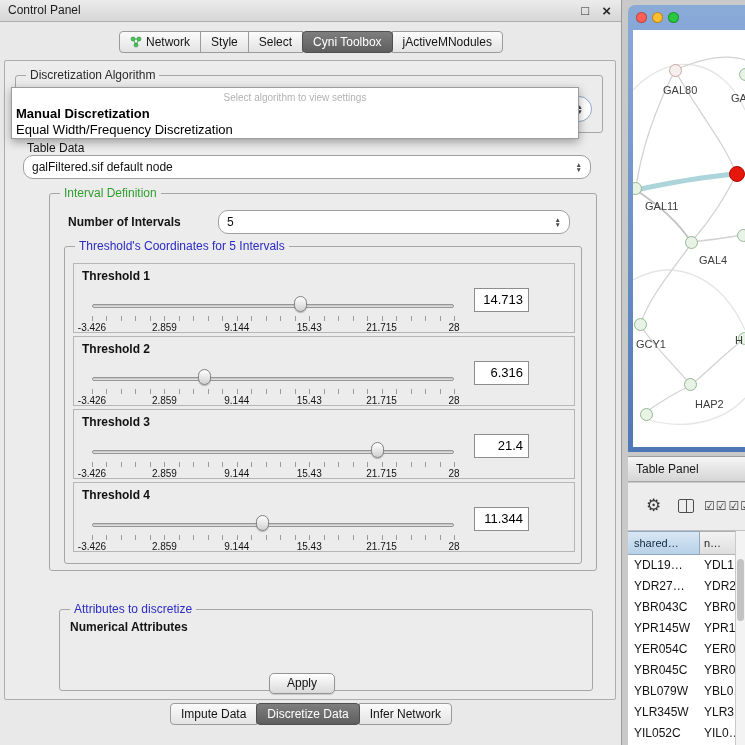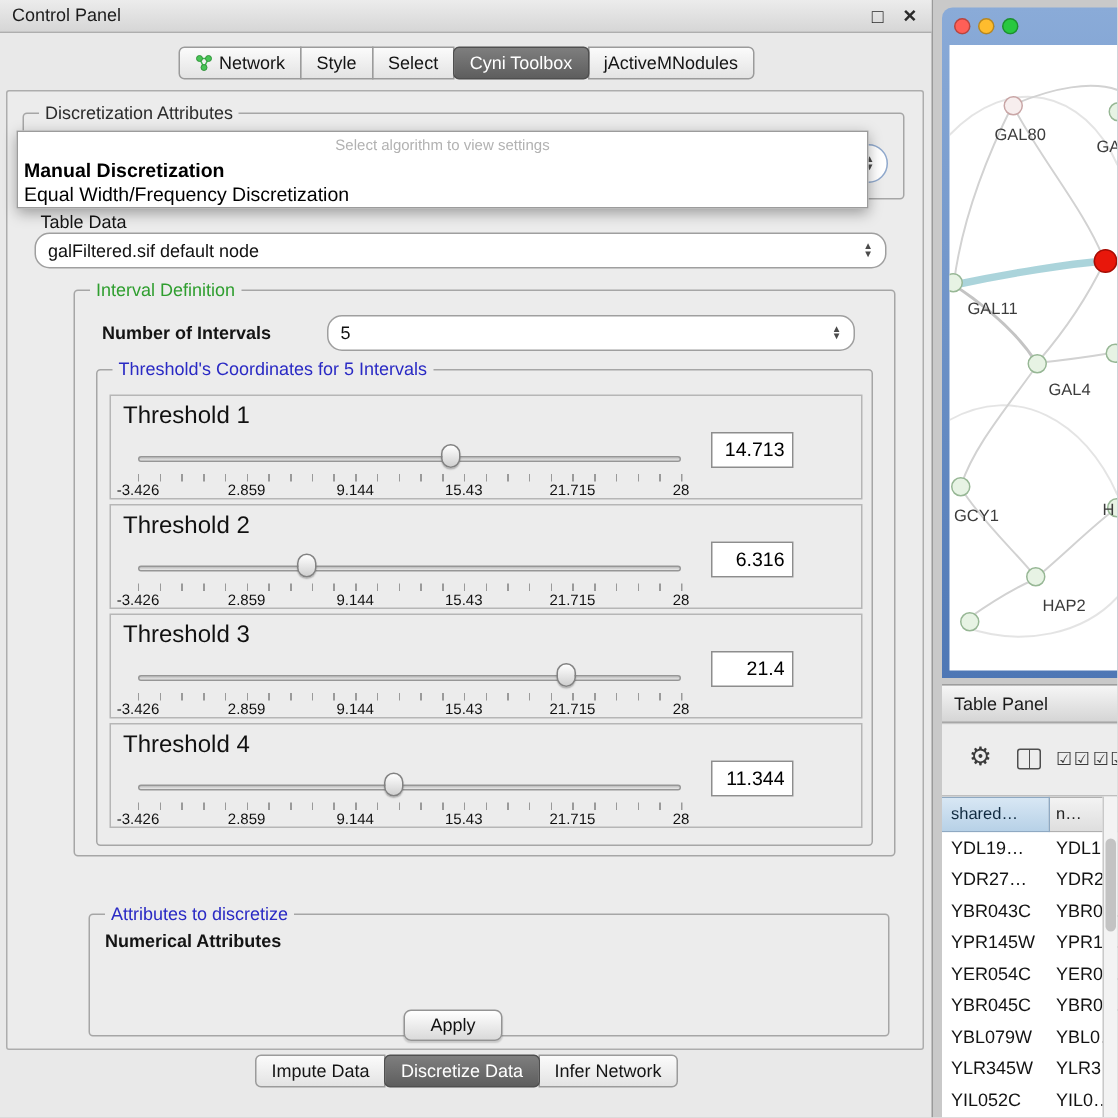--- a/index.html
+++ b/index.html
@@ -45,21 +45,21 @@
   .popup .hint { text-align:center; color:#b2b2b2; font-size:10px; line-height:17px; }
   .popup .opt  { font-size:13px; line-height:16px; padding-left:4px; color:#000; white-space:nowrap; }
   .popup .opt.bold { font-weight:bold; }
 
   .lbl { position:absolute; font-size:12px; color:#141414; white-space:nowrap; }
   .bold { font-weight:bold; }
 
   
   .thr-stack { position:absolute; left:0; top:16px; width:100%; }
   .thresh { position:relative; margin:0 0 3px 8px; width:502px; height:70px; border:1px solid #b6b6b6; background:#ececec; }
-  .thresh-label { position:absolute; left:8px; top:5px; font-size:16px; font-weight:normal; color:#111;text-align:center; }
+  .thresh-label { position:absolute; left:8px; top:5px; font-size:12px; font-weight:bold; color:#111;text-align:center; }
   .slider { position:absolute; left:18px; top:30px; width:362px; height:38px; }
   .track { position:absolute; left:0; right:0; top:10px; height:4px;
     background:linear-gradient(#bdbdbd,#e9e9e9); border:1px solid #969696; border-radius:3px; }
   .thumb { position:absolute; top:2px; width:13px; height:16px;
     background:linear-gradient(#ffffff,#d0d0d0); border:1px solid #828282; border-radius:7px;
     box-shadow:0 1px 1px rgba(0,0,0,.25); }
   .ticks { position:absolute; left:0; top:22px; width:363px; height:5px;
     background:repeating-linear-gradient(to right,#9a9a9a 0 1px,transparent 1px 14.48px); }
   .scale { position:absolute; left:0; top:28px; width:362px; height:11px; }
   .scale span { position:absolute; transform:translateX(-50%); font-size:10px; color:#111; white-space:nowrap; }
@@ -147,21 +147,21 @@
         <span>Cyni Toolbox</span>
       </div>
       <div class="tab">
         <span>jActiveMNodules</span>
       </div>
     </nav>
 
     <div class="panel">
 
       <div class="group" style="left:10px; top:14px; width:588px; height:58px;">
-        <span class="gtitle plain">Discretization Attributes</span>
+        <span class="gtitle plain">Discretization Algorithm</span>
         <div class="combo algo" style="left:10px; top:20px; width:566px; height:26px;">
           <span class="stepper">
             <span>▲</span>
             <span>▼</span>
           </span>
         </div>
       </div>
 
       <div class="popup">
         <div class="hint">Select algorithm to view settings</div>

